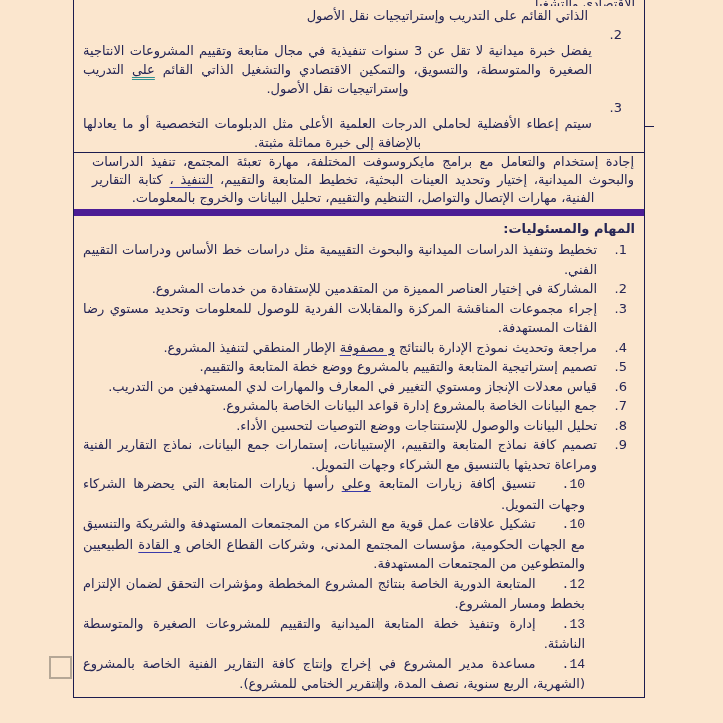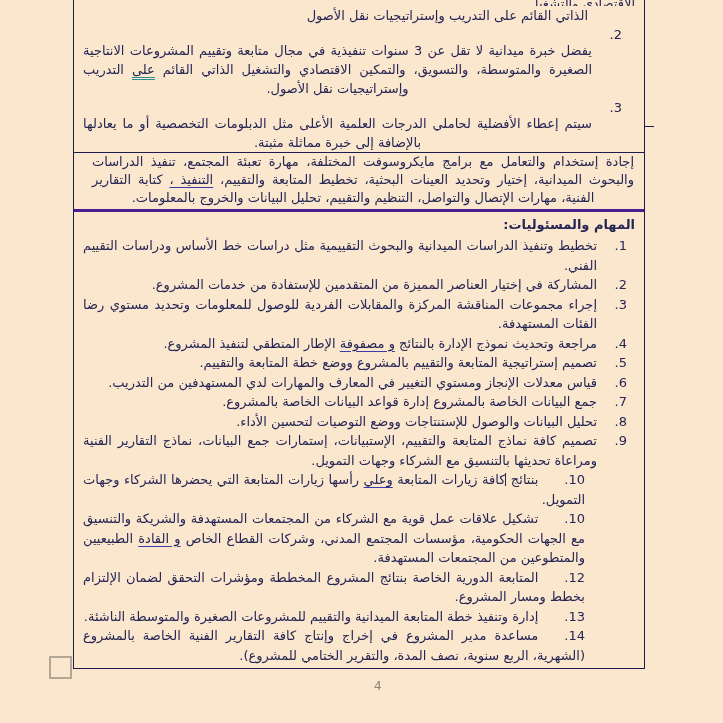--- a/index.html
+++ b/index.html
@@ -18,21 +18,21 @@
     left:73px; top:-13px;
     width:572px;
     border-left:1px solid #1c1c4e;
     border-right:1px solid #1c1c4e;
     border-bottom:1px solid #1c1c4e;
     font-size:13px;
     line-height:19px;
   }
   .sec { padding:0 9px; }
   .sec2 { border-top:1px solid #1c1c4e; padding-bottom:2px; }
-  .sec3 { border-top:3px solid #4c1d95; padding-bottom:3px; }
+  .sec3 { border-top:7px solid #4c1d95; padding-bottom:3px; }
   .divider-ext {
     position:absolute; top:139px; right:-10px;
     width:10px; height:1px; background:#1c1c4e;
   }
 
   .clip-line { height:19px; overflow:hidden; }
   .clip-line > div { margin-top:-12px; text-align:justify; }
 
   .cont-line { padding-right:47px; text-align:right; }
 
@@ -47,21 +47,21 @@
   .tasks { padding-top:1px; }
   .tasks .li { display:flex; padding-right:8px; line-height:19.5px; }
   .tasks .num { flex:none; width:26px; }
   .tasks .txt { flex:1; text-align:justify; padding-right:4px; }
 
   .tasks .li-wide {
     padding-right:50px;
     text-align:justify;
     line-height:19.5px;
   }
-  .tasks .li-wide .num-w { white-space:pre; }
+  .tasks .li-wide .num-w { white-space:pre;font-family:Liberation Mono, monospace; }
   .tasks .tab { display:inline-block; width:26px; }
 
   .und  { text-decoration:underline; text-decoration-color:#3a3aaa; text-underline-offset:3px; }
   .und2 { text-decoration:underline double #2f8f8f; text-underline-offset:3px; }
 
   .caret { display:inline-block; width:1px; height:13px; background:#262655; vertical-align:-2px; }
 
   .anchor-square {
     position:absolute; left:49px; top:656px;
     width:23px; height:23px;
@@ -147,21 +147,21 @@
         <div class="li">
           <span class="num">8.</span>
           <div class="txt"><span>تحليل البيانات والوصول للإستنتاجات ووضع التوصيات لتحسين الأداء.</span></div>
         </div>
 
         <div class="li">
           <span class="num">9.</span>
           <div class="txt"><span>تصميم كافة نماذج المتابعة والتقييم، الإستبيانات، إستمارات جمع البيانات، نماذج التقارير الفنية ومراعاة تحديثها بالتنسيق مع الشركاء وجهات التمويل.</span></div>
         </div>
 
-        <div class="li-wide"><span class="num-w">10.</span><span class="tab"></span><span>بنتائج </span><span class="caret"></span><span>كافة زيارات المتابعة </span><span class="und">وعلي</span><span> رأسها زيارات المتابعة التي يحضرها الشركاء وجهات التمويل.</span></div>
+        <div class="li-wide"><span class="num-w">10.</span><span class="tab"></span><span>تنسيق </span><span class="caret"></span><span>كافة زيارات المتابعة </span><span class="und">وعلي</span><span> رأسها زيارات المتابعة التي يحضرها الشركاء وجهات التمويل.</span></div>
 
         <div class="li-wide"><span class="num-w">10.</span><span class="tab"></span><span>تشكيل علاقات عمل قوية مع الشركاء من المجتمعات المستهدفة والشريكة والتنسيق مع الجهات الحكومية، مؤسسات المجتمع المدني، وشركات القطاع الخاص </span><span class="und">و القادة</span><span> الطبيعيين والمتطوعين من المجتمعات المستهدفة.</span></div>
 
         <div class="li-wide"><span class="num-w">12.</span><span class="tab"></span><span>المتابعة الدورية الخاصة بنتائج المشروع المخططة ومؤشرات التحقق لضمان الإلتزام بخطط ومسار المشروع.</span></div>
 
         <div class="li-wide"><span class="num-w">13.</span><span class="tab"></span><span>إدارة وتنفيذ خطة المتابعة الميدانية والتقييم للمشروعات الصغيرة والمتوسطة الناشئة.</span></div>
 
         <div class="li-wide"><span class="num-w">14.</span><span class="tab"></span><span>مساعدة مدير المشروع في إخراج وإنتاج كافة التقارير الفنية الخاصة بالمشروع (الشهرية، الربع سنوية، نصف المدة، والتقرير الختامي للمشروع).</span></div>
 
       </div>

